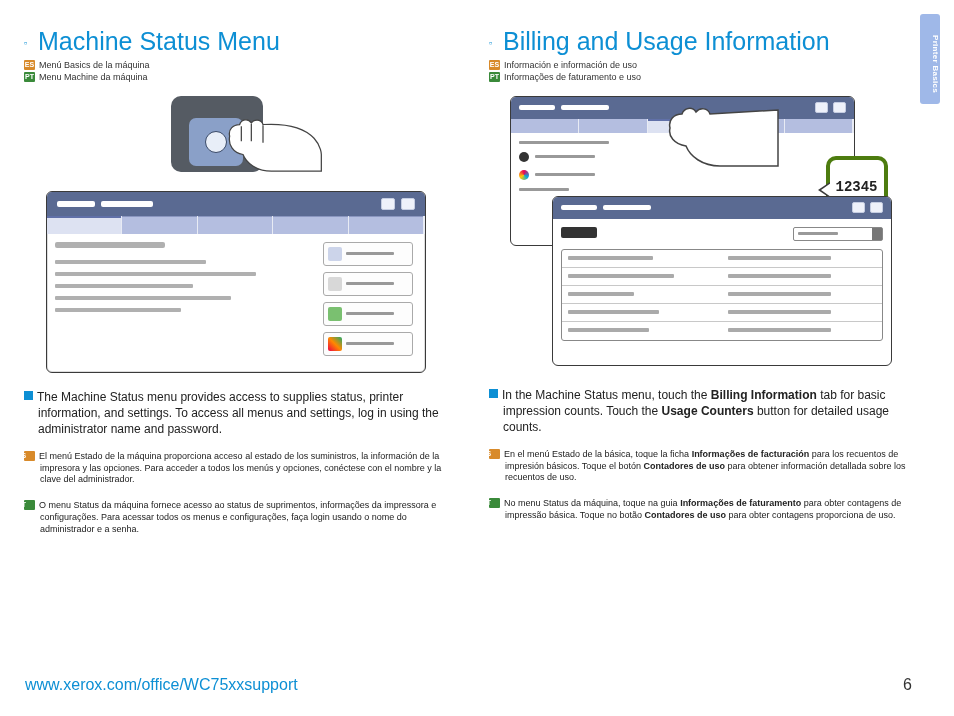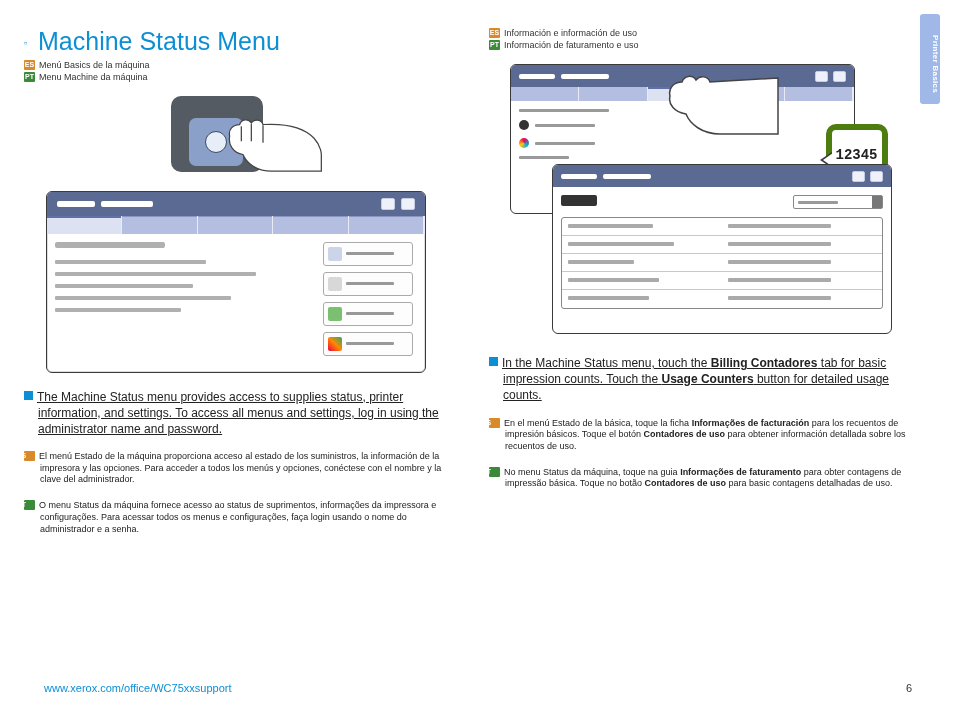--- a/index.html
+++ b/index.html
@@ -70,41 +70,40 @@
   }
   .es { background: #d88a2a; }
   .pt { background: #3a8a3a; }
   .body-en {
     font-size: 12px;
     color: #222;
     line-height: 1.35;
     margin-top: 16px;
     padding-left: 14px;
     text-indent: -14px;
-    text-decoration: underline;
   }
   .body-en .en-sq {
     display:inline-block; width:9px; height:9px; background:#0d8fd4; margin-right:4px; vertical-align:1px;
   }
   .body-sm {
     font-size: 9px;
     color: #222;
     line-height: 1.3;
     margin-top: 14px;
     padding-left: 16px;
     text-indent: -16px;
   }
   .footer {
     position: absolute;
     bottom: 22px;
-    left: 44px;
+    left: 25px;
     right: 42px;
     display: flex;
     justify-content: space-between;
-    font-size: 11px;
+    font-size: 16px;
   }
   .footer a { color: #0d8fd4; text-decoration: none; }
   .footer .pg { color: #333; }
 
   
   .hand-illus {
     width: 165px; height: 85px;
     margin: 14px auto 10px auto;
     position: relative;
   }
@@ -177,21 +176,21 @@
   .wtabs .t{ flex:1; background:#b4bee0; margin-right:1px;}
   .wtabs .t.active{ background:#dde2f2; border-top:2px solid #6070a8;}
   .wbody { padding:8px;}
   .wrow { display:flex; gap:6px; align-items:center; margin-bottom:8px;}
   .dot{ width:10px; height:10px; border-radius:50%;}
   .dot.bk{ background:#333;}
   .dot.mc{ background: conic-gradient(#e05, #0ad, #fc0, #e05);}
   .thinbar{ height:3px; background:#999; border-radius:1px;}
   .counter-bubble {
     position:absolute; right:4px; top:60px;
-    width:62px; height:62px; border:6px solid #4d7c0f; border-radius:10px; background:#fff;
+    width:62px; height:62px; border:4px solid #4d7c0f; border-radius:10px; background:#fff;
     display:flex; align-items:center; justify-content:center;
     font-family: "Courier New", monospace; font-size:14px; font-weight:700; color:#222;
   }
   .counter-bubble::before{
     content:""; position:absolute; left:-12px; top:22px; width:0;height:0;
     border-top:8px solid transparent; border-bottom:8px solid transparent;
     border-right:12px solid #3a3a3a;
   }
   .counter-bubble::after{
     content:""; position:absolute; left:-9px; top:23px; width:0;height:0;
@@ -289,22 +288,25 @@
     </div>
 
     <div class="body-en"><span class="en-sq"></span><span>The Machine Status menu provides access to supplies status, printer information, and settings. To access all menus and settings, log in using the administrator name and password.</span></div>
 
     <div class="body-sm"><span class="lang-badge es">ES</span><span>El menú Estado de la máquina proporciona acceso al estado de los suministros, la información de la impresora y las opciones. Para acceder a todos los menús y opciones, conéctese con el nombre y la clave del administrador.</span></div>
 
     <div class="body-sm"><span class="lang-badge pt">PT</span><span>O menu Status da máquina fornece acesso ao status de suprimentos, informações da impressora e configurações. Para acessar todos os menus e configurações, faça login usando o nome do administrador e a senha.</span></div>
   </div>
 
   <div class="col">
+    <div class="heading">
+      <span class="heading-bullet">▫</span><span>Billing and Usage Information</span>
+    </div>
     <div class="subline"><span class="lang-badge es">ES</span><span>Información e información de uso</span></div>
-    <div class="subline"><span class="lang-badge pt">PT</span><span>Información de faturamento e uso</span></div>
+    <div class="subline"><span class="lang-badge pt">PT</span><span>Informações de faturamento e uso</span></div>
 
     <div class="bill-illus">
       <div class="win winA">
         <div class="whdr">
             <div style="display:flex;gap:6px">
               <div class="lbar"></div>
               <div class="lbar" style="width:48px"></div>
             </div>
             <div class="ricons">
               <div class="ico"></div>
@@ -403,24 +405,24 @@
                 </div>
                 <div class="c c2">
                   <div class="tl" style="width:70%"></div>
                 </div>
               </div>
           </div>
         </div>
       </div>
     </div>
 
-    <div class="body-en"><span class="en-sq"></span><span>In the Machine Status menu, touch the </span><strong>Billing Contadores</strong><span> tab for basic impression counts. Touch the </span><strong>Usage Counters</strong><span> button for detailed usage counts.</span></div>
+    <div class="body-en"><span class="en-sq"></span><span>In the Machine Status menu, touch the </span><strong>Billing Information</strong><span> tab for basic impression counts. Touch the </span><strong>Usage Counters</strong><span> button for detailed usage counts.</span></div>
 
     <div class="body-sm"><span class="lang-badge es">ES</span><span>En el menú Estado de la básica, toque la ficha </span><strong>Informações de facturación</strong><span> para los recuentos de impresión básicos. Toque el botón </span><strong>Contadores de uso</strong><span> para obtener información detallada sobre los recuentos de uso.</span></div>
 
-    <div class="body-sm"><span class="lang-badge pt">PT</span><span>No menu Status da máquina, toque na guia </span><strong>Informações de faturamento</strong><span> para obter contagens de impressão básica. Toque no botão </span><strong>Contadores de uso</strong><span> para basic contagens detalhadas de uso.</span></div>
+    <div class="body-sm"><span class="lang-badge pt">PT</span><span>No menu Status da máquina, toque na guia </span><strong>Informações de faturamento</strong><span> para obter contagens de impressão básica. Toque no botão </span><strong>Contadores de uso</strong><span> para obter contagens proporciona de uso.</span></div>
   </div>
 </div>
 
 <div class="footer">
   <a href="#">www.xerox.com/office/WC75xxsupport</a>
   <span class="pg">6</span>
 </div>
 
 </body></html>

